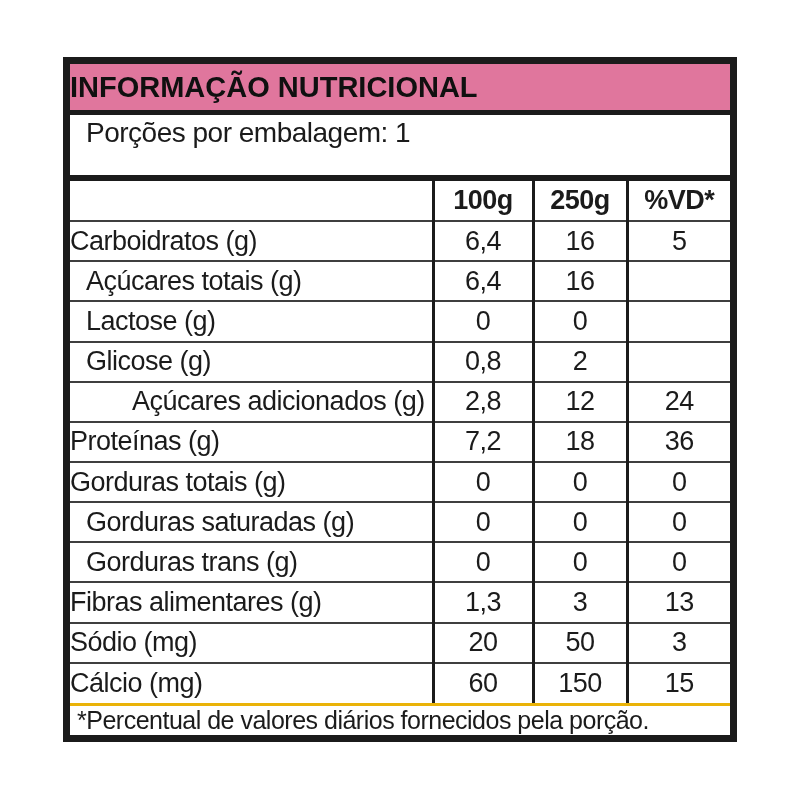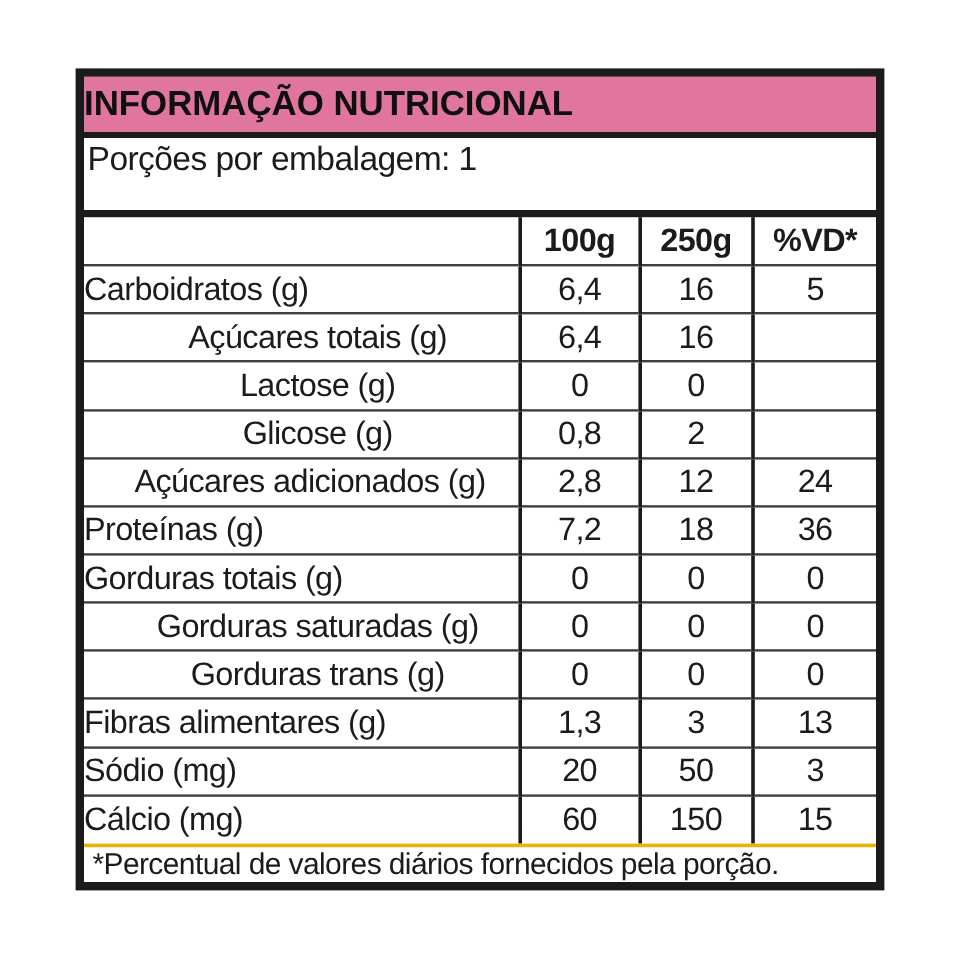--- a/index.html
+++ b/index.html
@@ -36,21 +36,21 @@
   .title-band h1 {
     margin: 0;
     font-size: 29px;
     font-weight: bold;
     letter-spacing: 0px;
     color: #101010;
   }
   .portion {
     flex: 0 0 66px;
     box-sizing: border-box;
-    padding: 3px 10px 0 3px;
+    padding: 3px 10px 0 16px;
     border-bottom: 6px solid #1b1b1b;
     font-size: 28px;
     line-height: 30px;
   }
   .table-wrap {
     flex: 1 1 auto;
     display: flex;
     flex-direction: column;
   }
   table.nutri {
@@ -77,22 +77,22 @@
     font-size: 27px;
     line-height: 1;
     vertical-align: middle;
     white-space: nowrap;
     overflow: hidden;
   }
   td.lbl {
     text-align: left;
     padding-left: 14px;
   }
-  td.lbl.ind1 { padding-left: 28px; text-align: center; }
-  td.lbl.ind2 { padding-left: 42px; }
+  td.lbl.ind1 { padding-left: 16px; }
+  td.lbl.ind2 { padding-left: 62px; }
   td.num, th.num { text-align: center; }
   th.num { font-weight: bold; font-size: 28px; }
   .footnote {
     flex: 0 0 30px;
     box-sizing: border-box;
     border-top: 3px solid #eab308;
     font-size: 25px;
     display: flex;
     align-items: center;
     padding-left: 7px;

